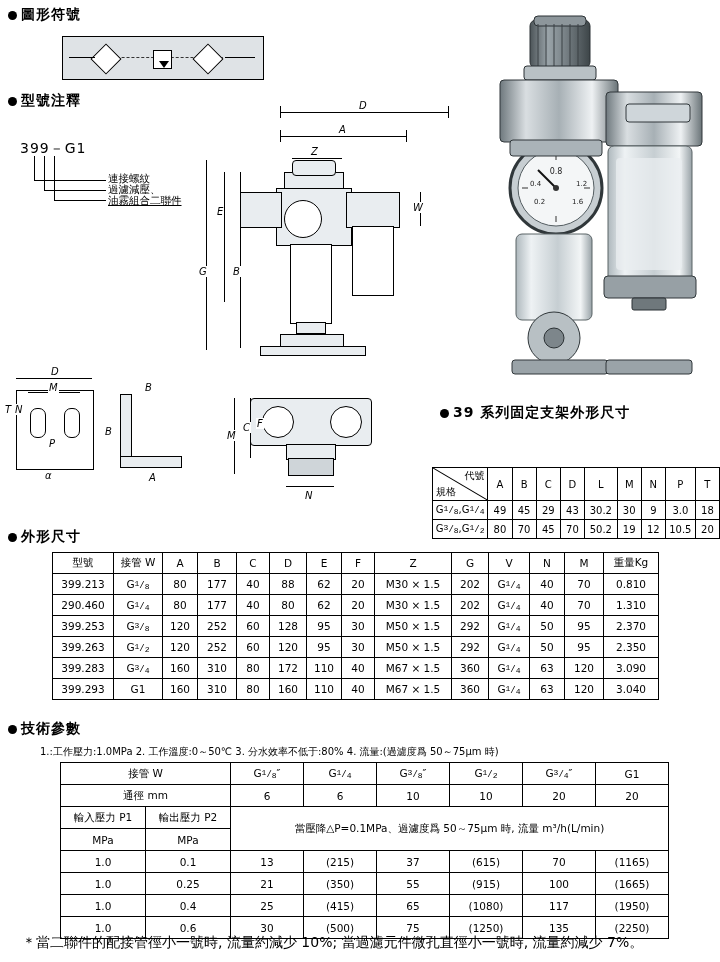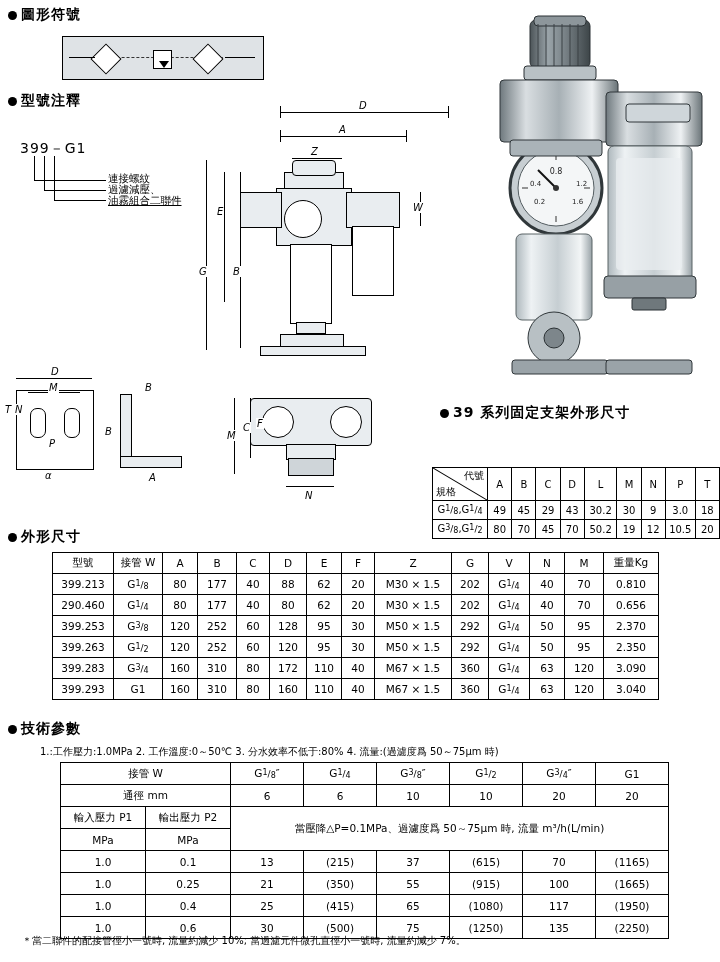--- a/index.html
+++ b/index.html
@@ -68,23 +68,23 @@
   
   #dim-head{left:8px;top:528px;}
   #dimtbl{left:52px;top:552px;}
   #dimtbl td,#dimtbl th{height:18px;font-size:10.5px;}
 
   
   #tech-head{left:8px;top:720px;}
   #tech-note{left:40px;top:745px;font-size:10px;}
   #techtbl{left:60px;top:762px;}
   #techtbl td,#techtbl th{height:19px;font-size:10.5px;}
-  #foot{left:22px;top:934px;font-size:10px;}
-
-  .frac{display:inline-block;font-size:9px;vertical-align:0px;}
+  #foot{left:22px;top:934px;font-size:14px;}
+
+  .frac{display:inline-block;font-size:9px;vertical-align:0px;font-family:Liberation Mono, monospace;}
   .frac sup{font-size:8px;vertical-align:2px;}
   .frac sub{font-size:8px;vertical-align:-1px;}
 </style>
 </head>
 <body>
 
 <div class="sec-head abs" id="sym-head">
   <span class="bullet"></span>
   <span>圖形符號</span>
 </div>
@@ -361,21 +361,21 @@
     <td>177</td>
     <td>40</td>
     <td>80</td>
     <td>62</td>
     <td>20</td>
     <td>M30 × 1.5</td>
     <td>202</td>
     <td>G<span class="frac"><sup>1</sup>/<sub>4</sub></span></td>
     <td>40</td>
     <td>70</td>
-    <td>0.656</td>
+    <td>1.310</td>
   </tr>
 
   <tr>
     <td>399.253</td>
     <td>G<span class="frac"><sup>3</sup>/<sub>8</sub></span></td>
     <td>120</td>
     <td>252</td>
     <td>60</td>
     <td>128</td>
     <td>95</td>

